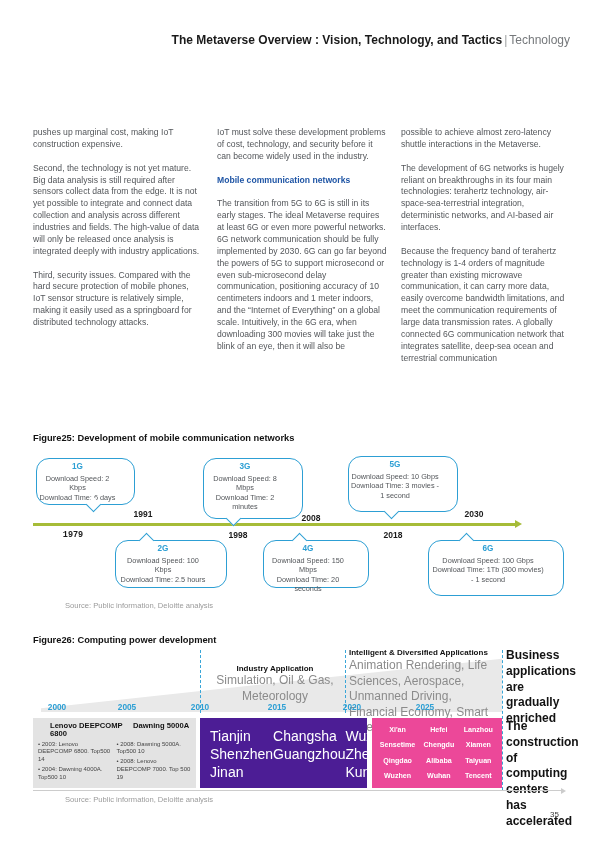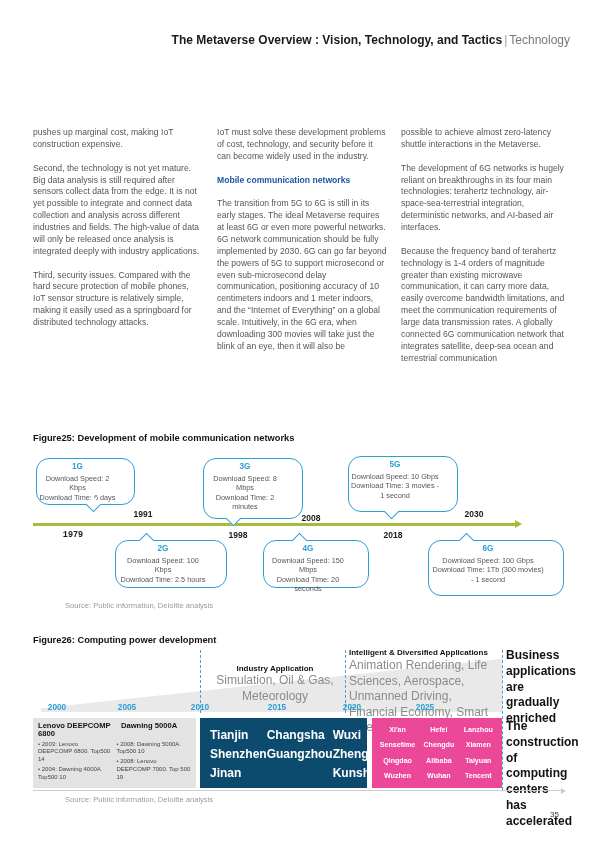--- a/index.html
+++ b/index.html
@@ -44,28 +44,28 @@
   .ssub{font-size:12px;color:#8b8b8b;line-height:1.3;}
   .stage1{position:absolute;left:15px;top:52px;width:148px;text-align:center;}
   .stage2{position:absolute;left:172px;top:29px;width:140px;text-align:center;}
   .stage3{position:absolute;left:316px;top:13px;width:154px;}
   .stage3 .ssub{margin-top:1px;}
   .note-r{position:absolute;left:473px;top:13px;width:64px;font-weight:700;font-size:12px;color:#121212;line-height:1.32;}
   .y26{position:absolute;top:67px;width:32px;text-align:center;font-weight:700;font-size:8.3px;color:#2d9fd4;}
   .graybox{position:absolute;left:0;top:83px;width:163px;height:70px;background:#e3e3e3;
            box-sizing:border-box;padding:4px 5px 2px 5px;}
   .gb-titles{display:flex;gap:5px;font-size:7.6px;font-weight:700;color:#121212;line-height:1.1;}
-  .gb-titles .t1{width:78px;}
+  .gb-titles .t1{width:78px;margin-left:12px;}
   .gb-cols{display:flex;gap:4px;margin-top:2px;}
   .gb-col{flex:1;font-size:6px;color:#454545;line-height:1.3;}
   .bullet{margin-bottom:2px;}
   .bullet::before{content:"• ";}
-  .greenbox{position:absolute;left:167px;top:83px;width:167px;height:70px;background:#0c4a6e;
+  .greenbox{position:absolute;left:167px;top:83px;width:167px;height:70px;background:#4c1d95;
             box-sizing:border-box;display:grid;grid-template-columns:1fr 1.15fr 1fr;align-content:space-between;
-            padding:10px 10px 8px 10px;color:#fff;font-weight:700;font-size:12px;}
+            padding:10px 10px 8px 10px;color:#fff;font-weight:400;font-size:14px;}
   .bluebox{position:absolute;left:339px;top:83px;width:130px;height:70px;background:#ec4899;
            box-sizing:border-box;display:grid;grid-template-columns:1.1fr 1fr 1fr;align-content:space-between;
            padding:8px 5px;color:#fff;font-weight:700;font-size:7.1px;text-align:center;column-gap:2px;}
   .dash3{position:absolute;left:469px;top:15px;height:140px;width:0;border-left:1.5px dashed #3aa6d8;}
   .bline{position:absolute;left:0;top:155px;width:528px;height:1px;background:#cccccc;}
   .bline-arrow{position:absolute;left:528px;top:152.5px;width:0;height:0;
                border-left:5px solid #cccccc;border-top:3px solid transparent;border-bottom:3px solid transparent;}
 
   .pageno{position:absolute;right:41px;top:810px;font-size:8px;color:#3c3c3c;}
 </style>

